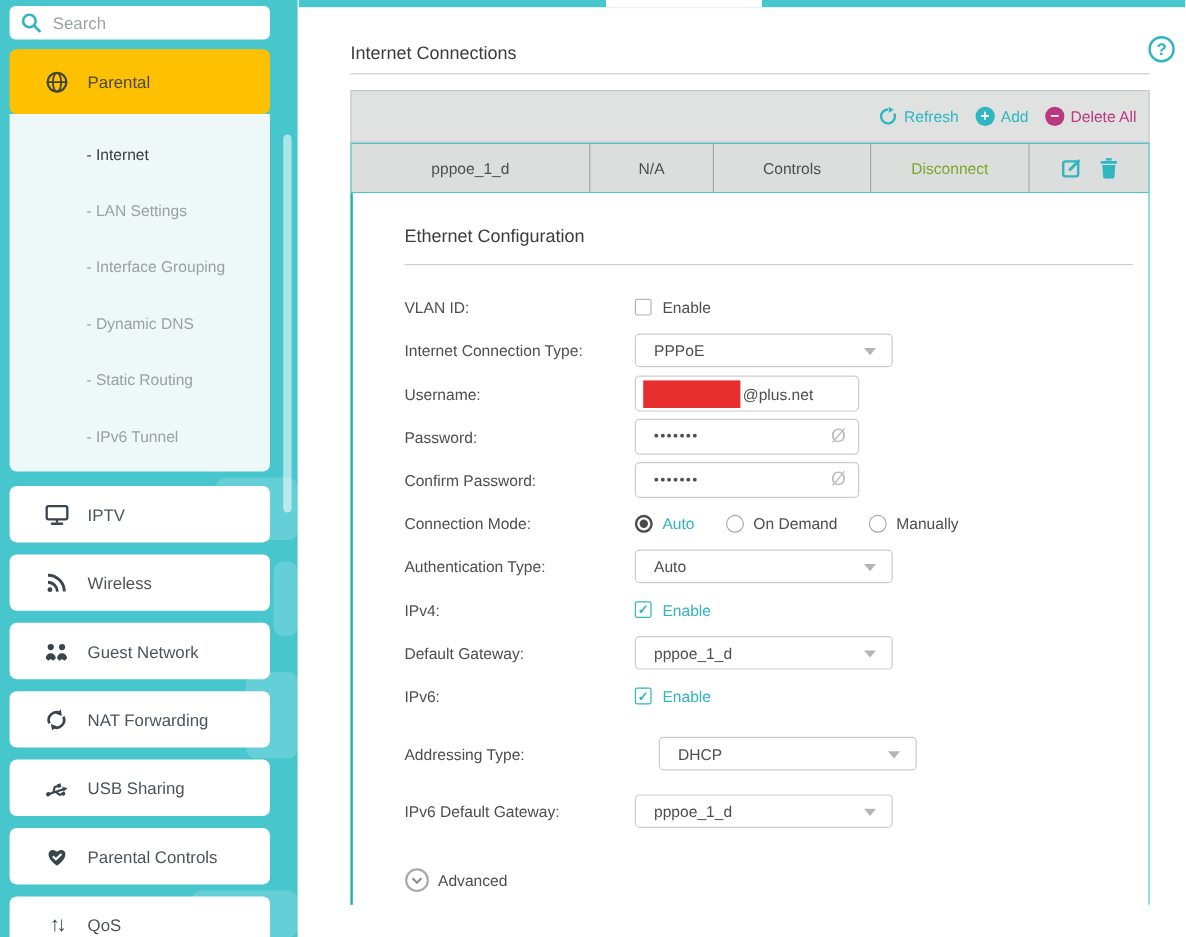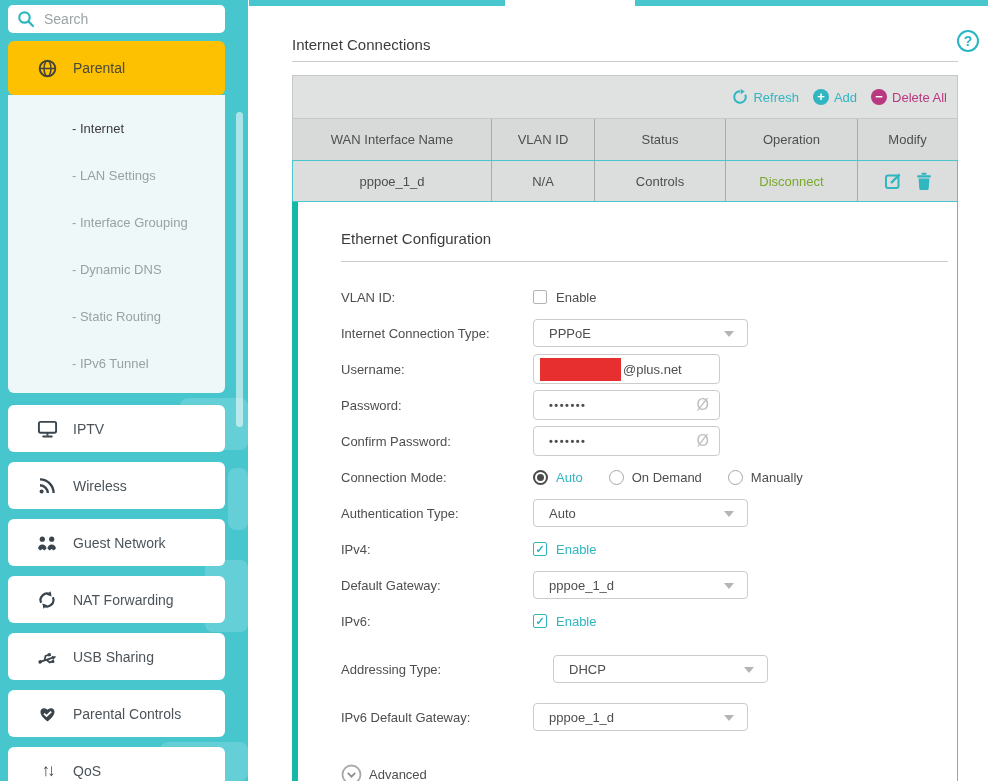--- a/index.html
+++ b/index.html
@@ -53,21 +53,21 @@
 
   .thead { display:flex; height:41px; background:#d8dada; border-left:1px solid #c6c8c8; border-right:1px solid #c6c8c8; }
   .thead .cell { font-size:13px; color:#4e4e4e; display:flex; align-items:center; justify-content:center; }
   .trow { display:flex; height:42px; background:#dcdddd; border-left:1px solid #4bc6ce; border-right:1px solid #4bc6ce; border-top:1px solid #4bc6ce; border-bottom:1px solid #4bc6ce; }
   .trow .cell { font-size:13px; color:#4e4e4e; display:flex; align-items:center; justify-content:center; gap:14px; }
   .c0{width:198px;} .c1{width:103px;} .c2{width:131px;} .c3{width:132px;} .c4{width:100px;}
   .thead .cell + .cell, .trow .cell + .cell { border-left:1px solid #a9abab; }
   .op-link { color:#7aa829; cursor:pointer; }
   .mod-ic { cursor:pointer; display:flex; }
 
-  .panel { position:relative; height:593px; background:#fff; border-left:6px solid #14b8a6; border-right:1px solid #4bc6ce; }
+  .panel { position:relative; height:593px; background:#fff; border-left:2px solid #14b8a6; border-right:1px solid #4bc6ce; }
   .section-title { position:absolute; left:43px; top:28px; font-size:15px; font-weight:normal; color:#3c3c3c; }
   .section-rule { position:absolute; left:43px; top:59px; width:607px; height:1px; background:#ccc; }
 
   .frow { position:absolute; left:43px; height:30px; display:flex; align-items:center; }
   .flabel { width:192px; font-size:13px; color:#4e4e4e; flex:none; }
   .selectbox { position:relative; width:215px; height:28px; border:1px solid #ccc; border-radius:4px; background:#fff; display:flex; align-items:center; padding-left:15px; font-size:13px; color:#4e4e4e; cursor:pointer; }
   .tri { position:absolute; right:13px; top:11px; width:0; height:0; border-left:5px solid transparent; border-right:5px solid transparent; border-top:6px solid #b4b6b6; }
   .tinput { position:relative; width:187px; height:30px; border:1px solid #ccc; border-radius:4px; background:#fff; display:flex; align-items:center; padding-left:6px; font-size:13px; color:#4e4e4e; }
   .redact { width:81px; height:23px; background:#e82f2f; margin-right:2px; flex:none; }
   .pw-dots { font-size:11px; letter-spacing:1.5px; font-weight:bold; padding-left:9px; }
@@ -237,27 +237,20 @@
         <span class="tool teal-t">
           <span class="circle-ic teal">+</span>
           <span>Add</span>
         </span>
         <span class="tool mag-t">
           <span class="circle-ic mag">−</span>
           <span>Delete All</span>
         </span>
       </div>
 
-      <div class="thead">
-        <div class="cell c0">WAN Interface Name</div>
-        <div class="cell c1">VLAN ID</div>
-        <div class="cell c2">Status</div>
-        <div class="cell c3">Operation</div>
-        <div class="cell c4">Modify</div>
-      </div>
 
       <div class="trow">
         <div class="cell c0">pppoe_1_d</div>
         <div class="cell c1">N/A</div>
         <div class="cell c2">Controls</div>
         <div class="cell c3">
             <span class="op-link">Disconnect</span>
           </div>
         <div class="cell c4">
           <span class="mod-ic">

